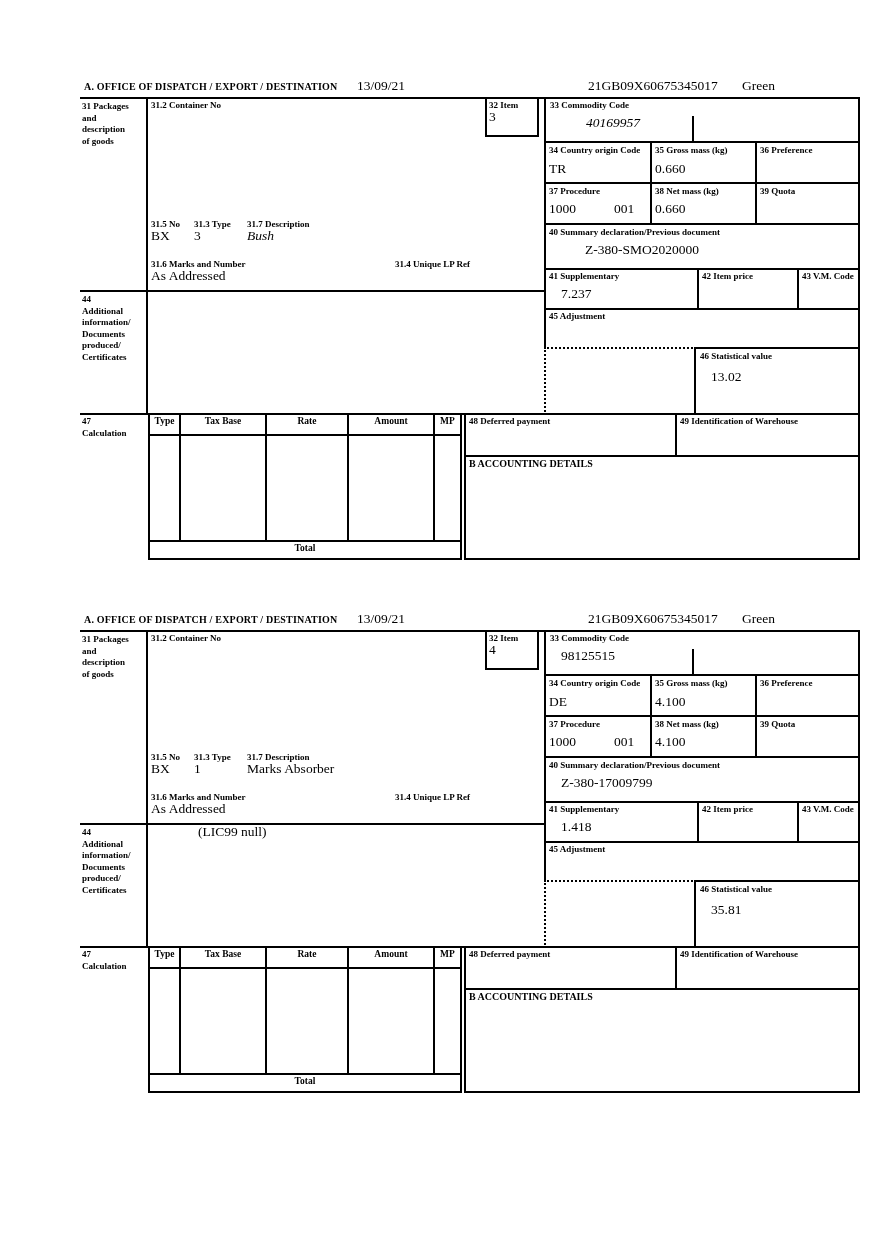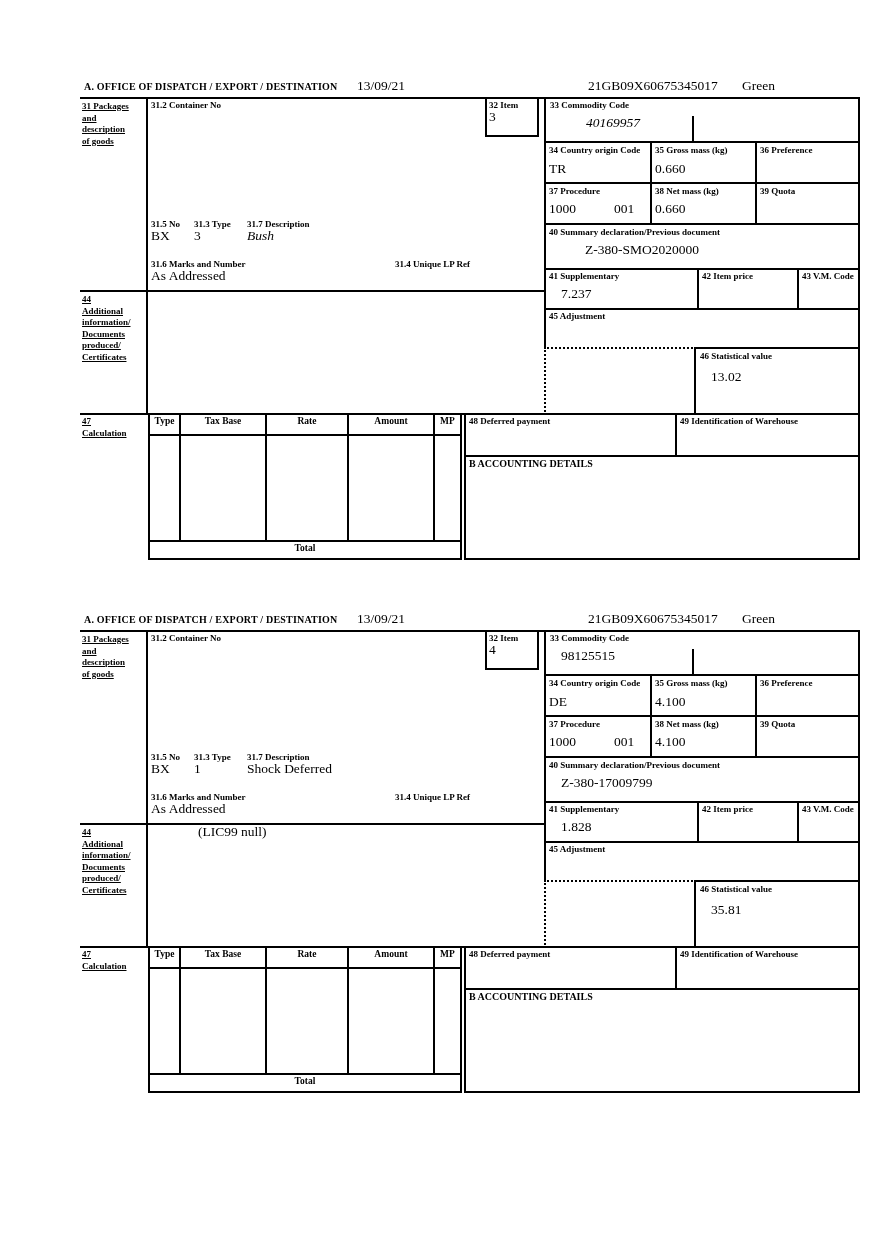--- a/index.html
+++ b/index.html
@@ -8,21 +8,21 @@
     font-family:"Liberation Serif","DejaVu Serif",serif;color:#000;
   }
   .form{position:absolute;left:80px;width:782px;height:486px;}
   #form-1{top:78px;}
   #form-2{top:611px;}
   .ln{position:absolute;background:#000;}
   .lbl{position:absolute;font-size:9px;font-weight:bold;white-space:nowrap;line-height:10px;}
   .val{position:absolute;font-size:13.5px;white-space:nowrap;line-height:14px;}
   .hdrA{position:absolute;left:4px;top:3px;font-size:10px;font-weight:bold;white-space:nowrap;letter-spacing:.2px;}
   .hdrV{position:absolute;top:0;font-size:13.5px;white-space:nowrap;}
-  .colLbl{position:absolute;left:2px;font-size:9px;font-weight:bold;line-height:11.5px;width:62px;text-decoration:underline;}
+  .colLbl{position:absolute;left:2px;font-size:9px;font-weight:bold;line-height:11.5px;width:62px;}
   .cth{position:absolute;top:338px;font-size:9.5px;font-weight:bold;text-align:center;white-space:nowrap;}
   .dotbox{position:absolute;left:464px;top:269px;width:150px;height:66px;border-top:2px dotted #000;border-left:2px dotted #000;}
   .box46{position:absolute;left:614px;top:269px;width:164px;height:66px;border-top:2px solid #000;border-left:2px solid #000;}
   .box32{position:absolute;left:405px;top:19px;width:50px;height:38px;border-left:2px solid #000;border-right:2px solid #000;border-bottom:2px solid #000;}
 </style>
 </head>
 <body>
 
 <div class="form" id="form-1">
 
@@ -191,21 +191,21 @@
   </div>
 
   <div class="lbl" style="left:71px;top:22px;">31.2 Container No</div>
   <div class="lbl" style="left:409px;top:22px;">32 Item</div>
   <div class="val" style="left:409px;top:32px;">4</div>
   <div class="lbl" style="left:71px;top:141px;">31.5 No</div>
   <div class="lbl" style="left:114px;top:141px;">31.3 Type</div>
   <div class="lbl" style="left:167px;top:141px;">31.7 Description</div>
   <div class="val" style="left:71px;top:151px;">BX</div>
   <div class="val" style="left:114px;top:151px;">1</div>
-  <div class="val" style="left:167px;top:151px;">Shock Deferred</div>
+  <div class="val" style="left:167px;top:151px;">Marks Absorber</div>
   <div class="lbl" style="left:71px;top:181px;">31.6 Marks and Number</div>
   <div class="lbl" style="left:315px;top:181px;">31.4 Unique LP Ref</div>
   <div class="val" style="left:71px;top:191px;">As Addressed</div>
   <div class="val" style="left:70px;top:214px;margin-left:48px;">(LIC99 null)</div>
 
   <div class="lbl" style="left:470px;top:22px;">33 Commodity Code</div>
   <div class="val" style="left:481px;top:38px;">98125515</div>
   <div class="lbl" style="left:469px;top:67px;">34 Country origin Code</div>
   <div class="val" style="left:469px;top:84px;">DE</div>
   <div class="lbl" style="left:575px;top:67px;">35 Gross mass (kg)</div>
@@ -213,21 +213,21 @@
   <div class="lbl" style="left:680px;top:67px;">36 Preference</div>
   <div class="lbl" style="left:469px;top:108px;">37 Procedure</div>
   <div class="val" style="left:469px;top:124px;">1000</div>
   <div class="val" style="left:534px;top:124px;">001</div>
   <div class="lbl" style="left:575px;top:108px;">38 Net mass (kg)</div>
   <div class="val" style="left:575px;top:124px;">4.100</div>
   <div class="lbl" style="left:680px;top:108px;">39 Quota</div>
   <div class="lbl" style="left:469px;top:149px;">40 Summary declaration/Previous document</div>
   <div class="val" style="left:481px;top:165px;">Z-380-17009799</div>
   <div class="lbl" style="left:469px;top:193px;">41 Supplementary</div>
-  <div class="val" style="left:481px;top:209px;">1.828</div>
+  <div class="val" style="left:481px;top:209px;">1.418</div>
   <div class="lbl" style="left:622px;top:193px;">42 Item price</div>
   <div class="lbl" style="left:722px;top:193px;">43 V.M. Code</div>
   <div class="lbl" style="left:469px;top:233px;">45 Adjustment</div>
   <div class="lbl" style="left:620px;top:273px;">46 Statistical value</div>
   <div class="val" style="left:631px;top:292px;">35.81</div>
 
   <div class="cth" style="left:68px;width:33px;">Type</div>
   <div class="cth" style="left:101px;width:84px;">Tax Base</div>
   <div class="cth" style="left:187px;width:80px;">Rate</div>
   <div class="cth" style="left:269px;width:84px;">Amount</div>

